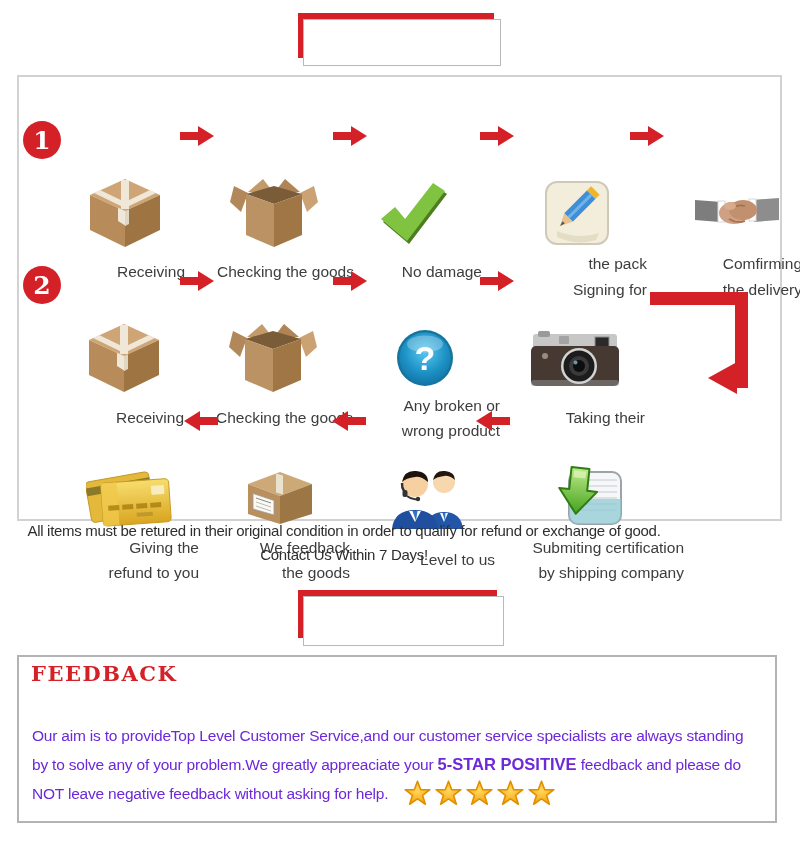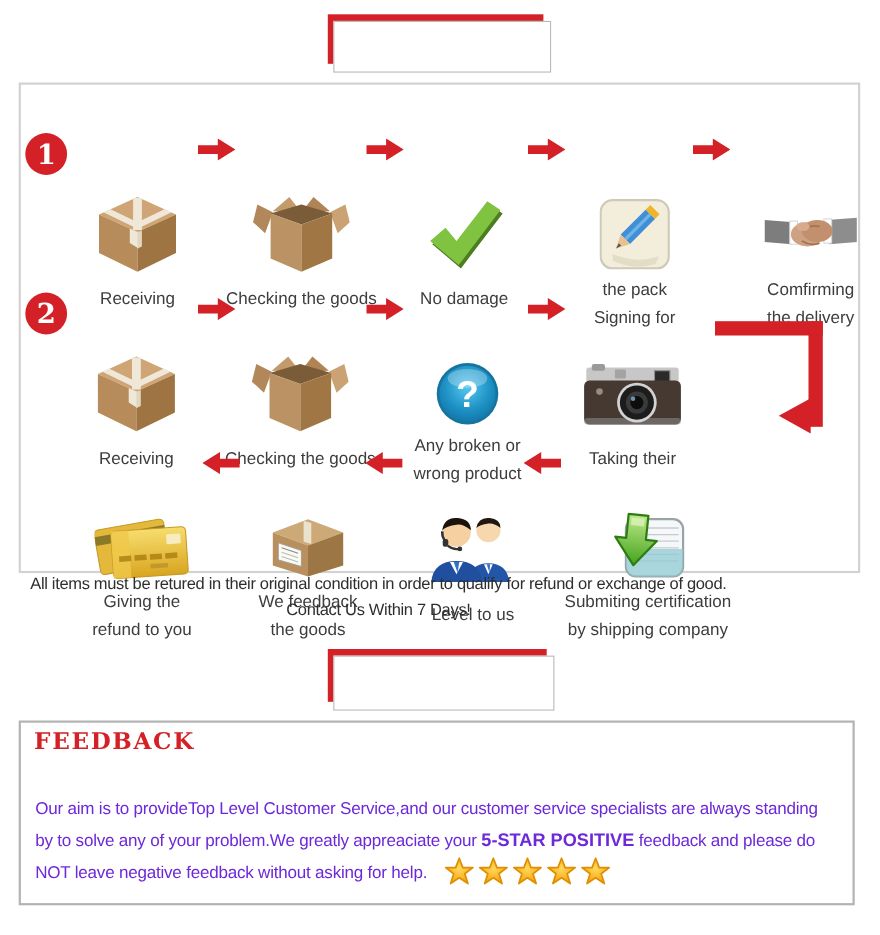--- a/index.html
+++ b/index.html
@@ -19,21 +19,21 @@
   .flowbox{position:absolute;left:17px;top:75px;width:761px;height:442px;
            border:2px solid #d2d2d2;}
   .numcircle{position:absolute;width:38px;height:38px;border-radius:50%;
              background:#d32127;color:#fff;display:flex;align-items:center;
              justify-content:center;font-family:"DejaVu Serif",serif;
              font-weight:bold;font-size:25px;}
   .step{position:absolute;text-align:center;}
   .step.r1{top:98px;}  .step.r2{top:243px;}  .step.r3{top:388px;}
   .iconwrap{display:flex;align-items:center;justify-content:center;}
   .r1 .iconwrap{height:76px;} .r2 .iconwrap{height:75px;} .r3 .iconwrap{height:64px;}
-  .lbl{font-size:15.5px;line-height:26px;color:#3d3d3d;}
+  .lbl{font-size:15.5px;line-height:26px;color:#3d3d3d;text-align:right;}
   .r2 .lbl{line-height:25px;} .r3 .lbl{line-height:25px;}
   .r1.single .lbls{margin-top:8px;} .r1.double .lbls{margin-top:0;}
   .r2.single .lbls{margin-top:10px;} .r2.double .lbls{margin-top:-2px;}
   .r3.double .lbls{margin-top:6px;} .r3.single .lbls{margin-top:18px;}
   .arrow{position:absolute;}
 
   
   .note{position:absolute;left:0;width:688px;text-align:center;color:#2e2e2e;
         font-size:15px;letter-spacing:-0.3px;line-height:18px;}
   .note1{top:522px;} .note2{top:546px;}
@@ -126,21 +126,21 @@
       <div class="lbls">
           <div class="lbl">Checking the goods</div>
           <div class="lbl"></div>
         </div>
     </div>
 
     <svg class="arrow" style="left:314px;top:49px" width="34" height="20" viewBox="0 0 34 20">
       <polygon points="0,6 18,6 18,0 34,10 18,20 18,14 0,14" fill="#d32127"></polygon>
     </svg>
 
-    <div class="step r1 single" style="left:333px;width:140px">
+    <div class="step r1 single" style="left:323px;width:140px">
       <div class="iconwrap">
         <svg width="74" height="64" viewBox="0 0 74 64">
           <polygon points="8,41 22,29 32,41 60,5 72,13 34,63" fill="#4c7d21"></polygon>
           <polygon points="6,38 20,26 30,38 58,2 70,10 32,60" fill="#80c341"></polygon>
         </svg>
       </div>
       <div class="lbls">
           <div class="lbl">No damage</div>
           <div class="lbl"></div>
         </div>

